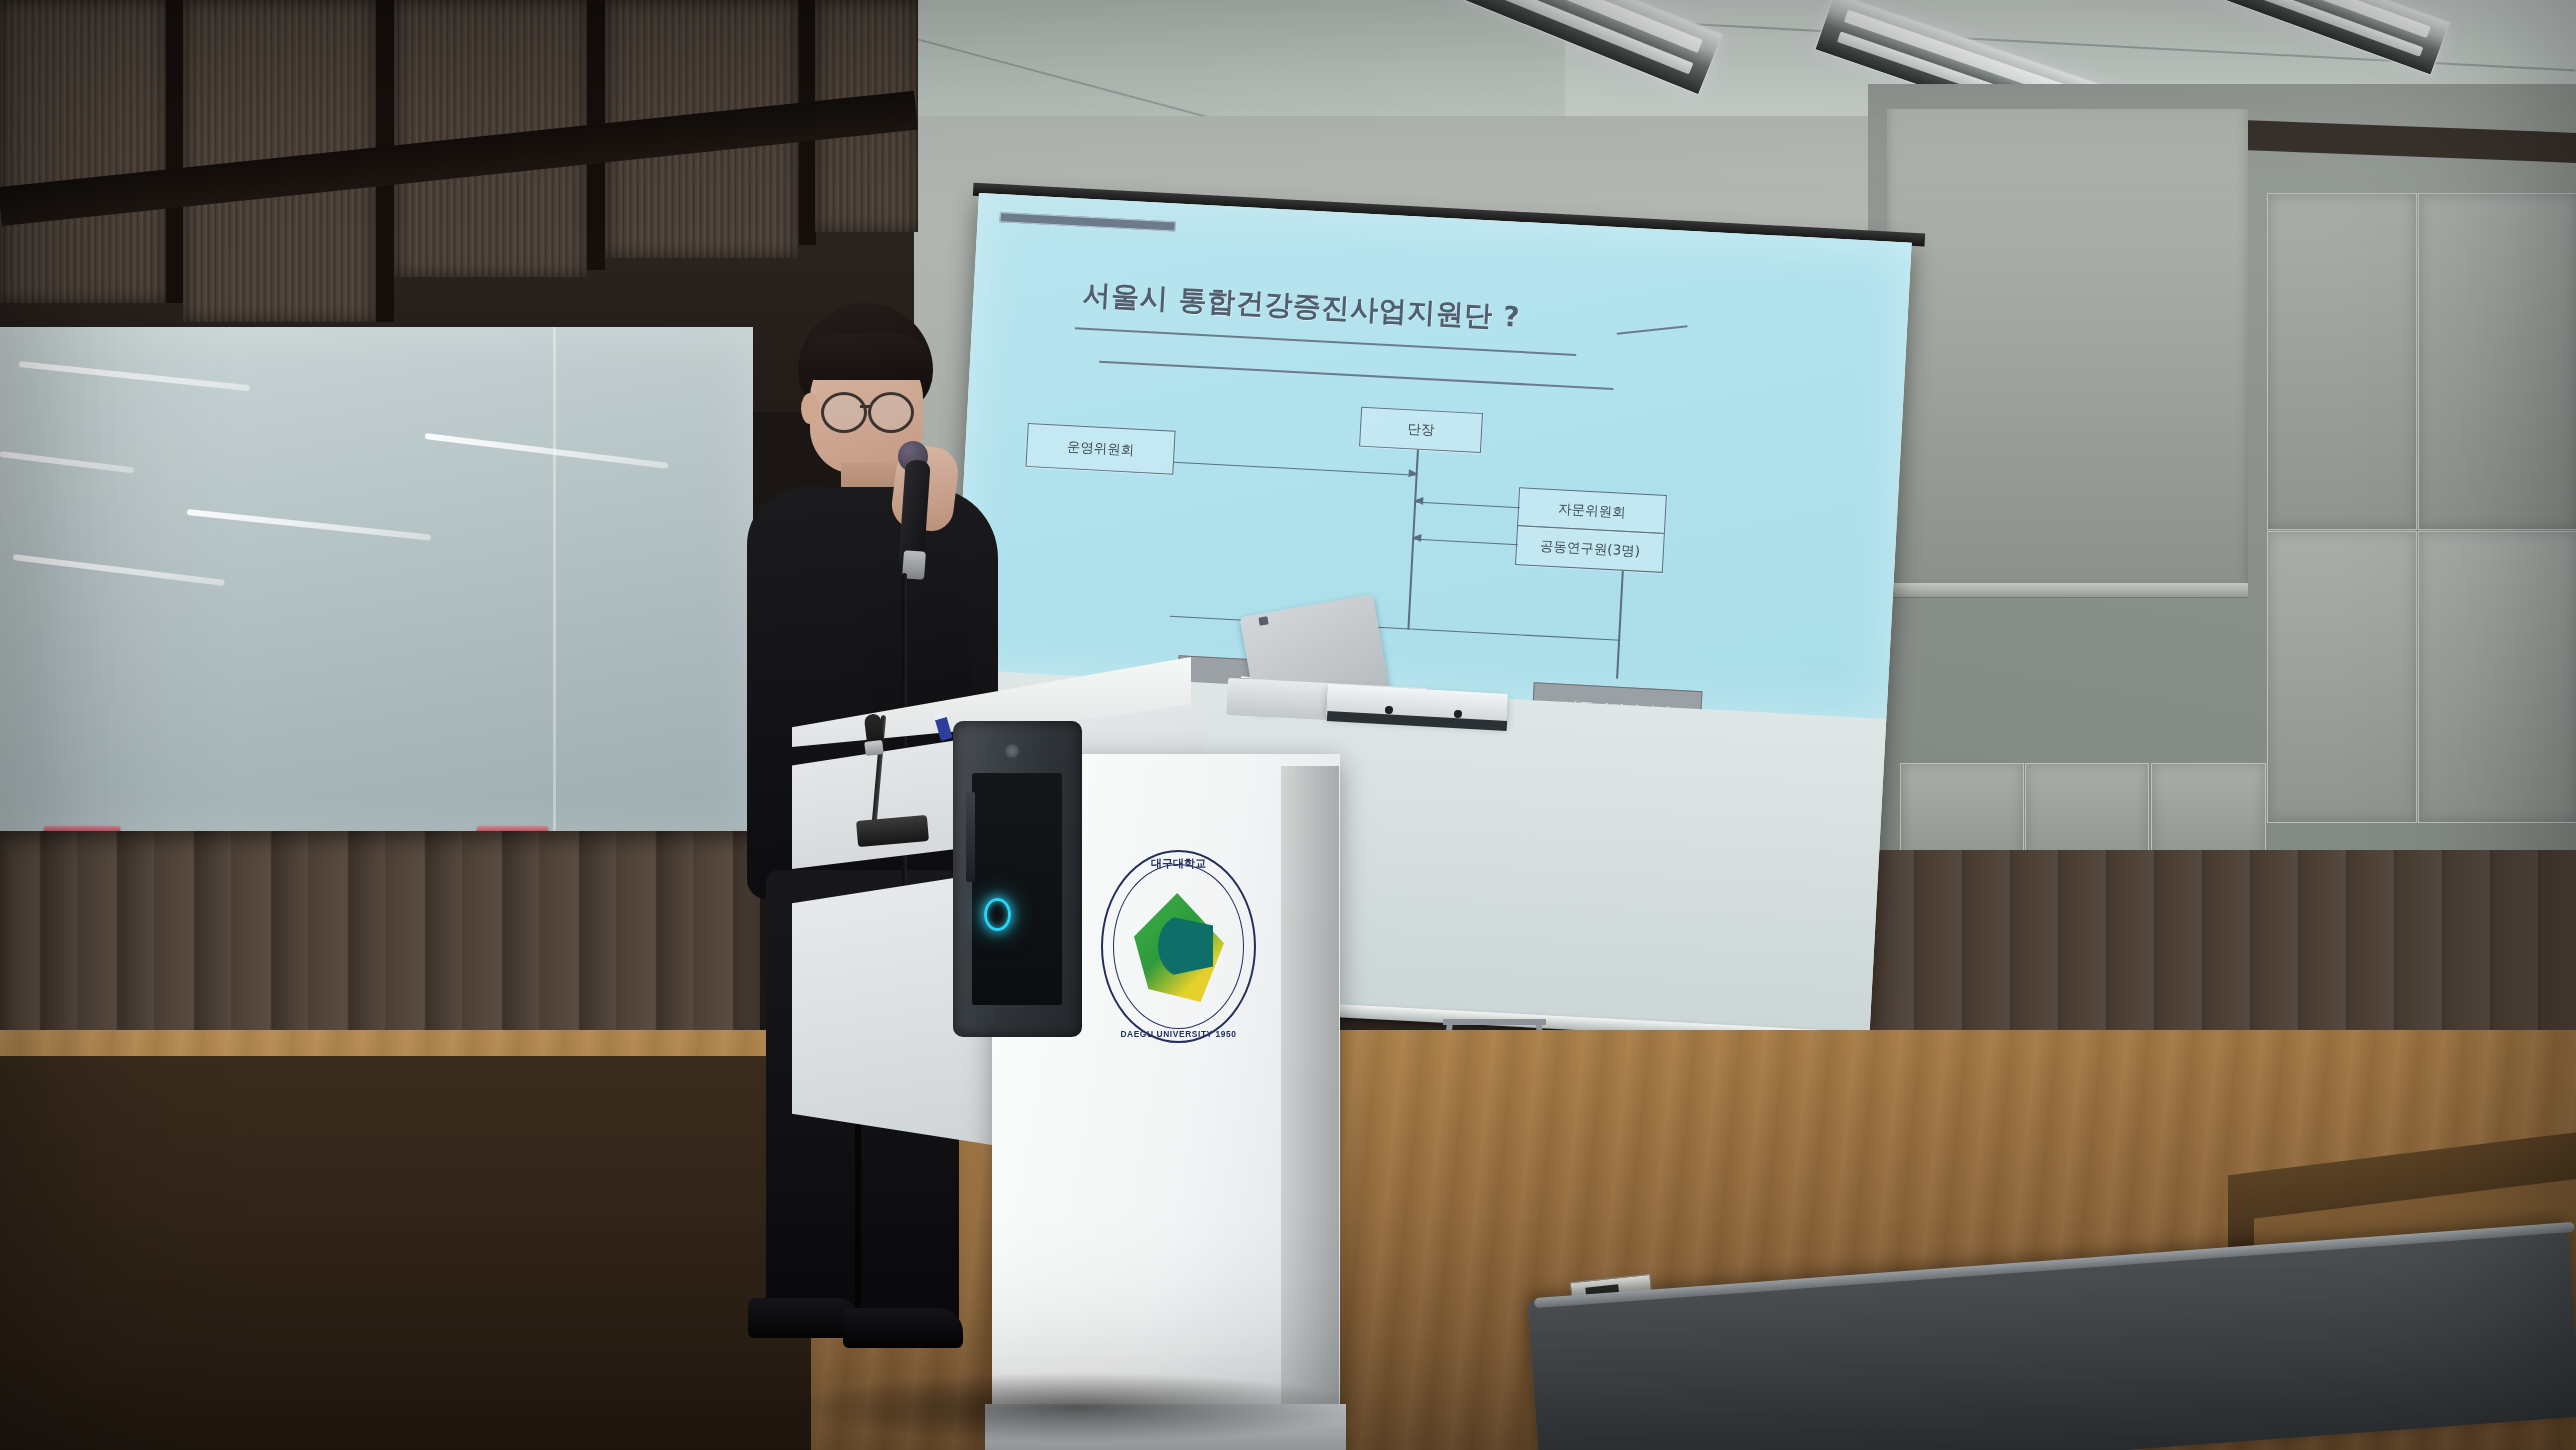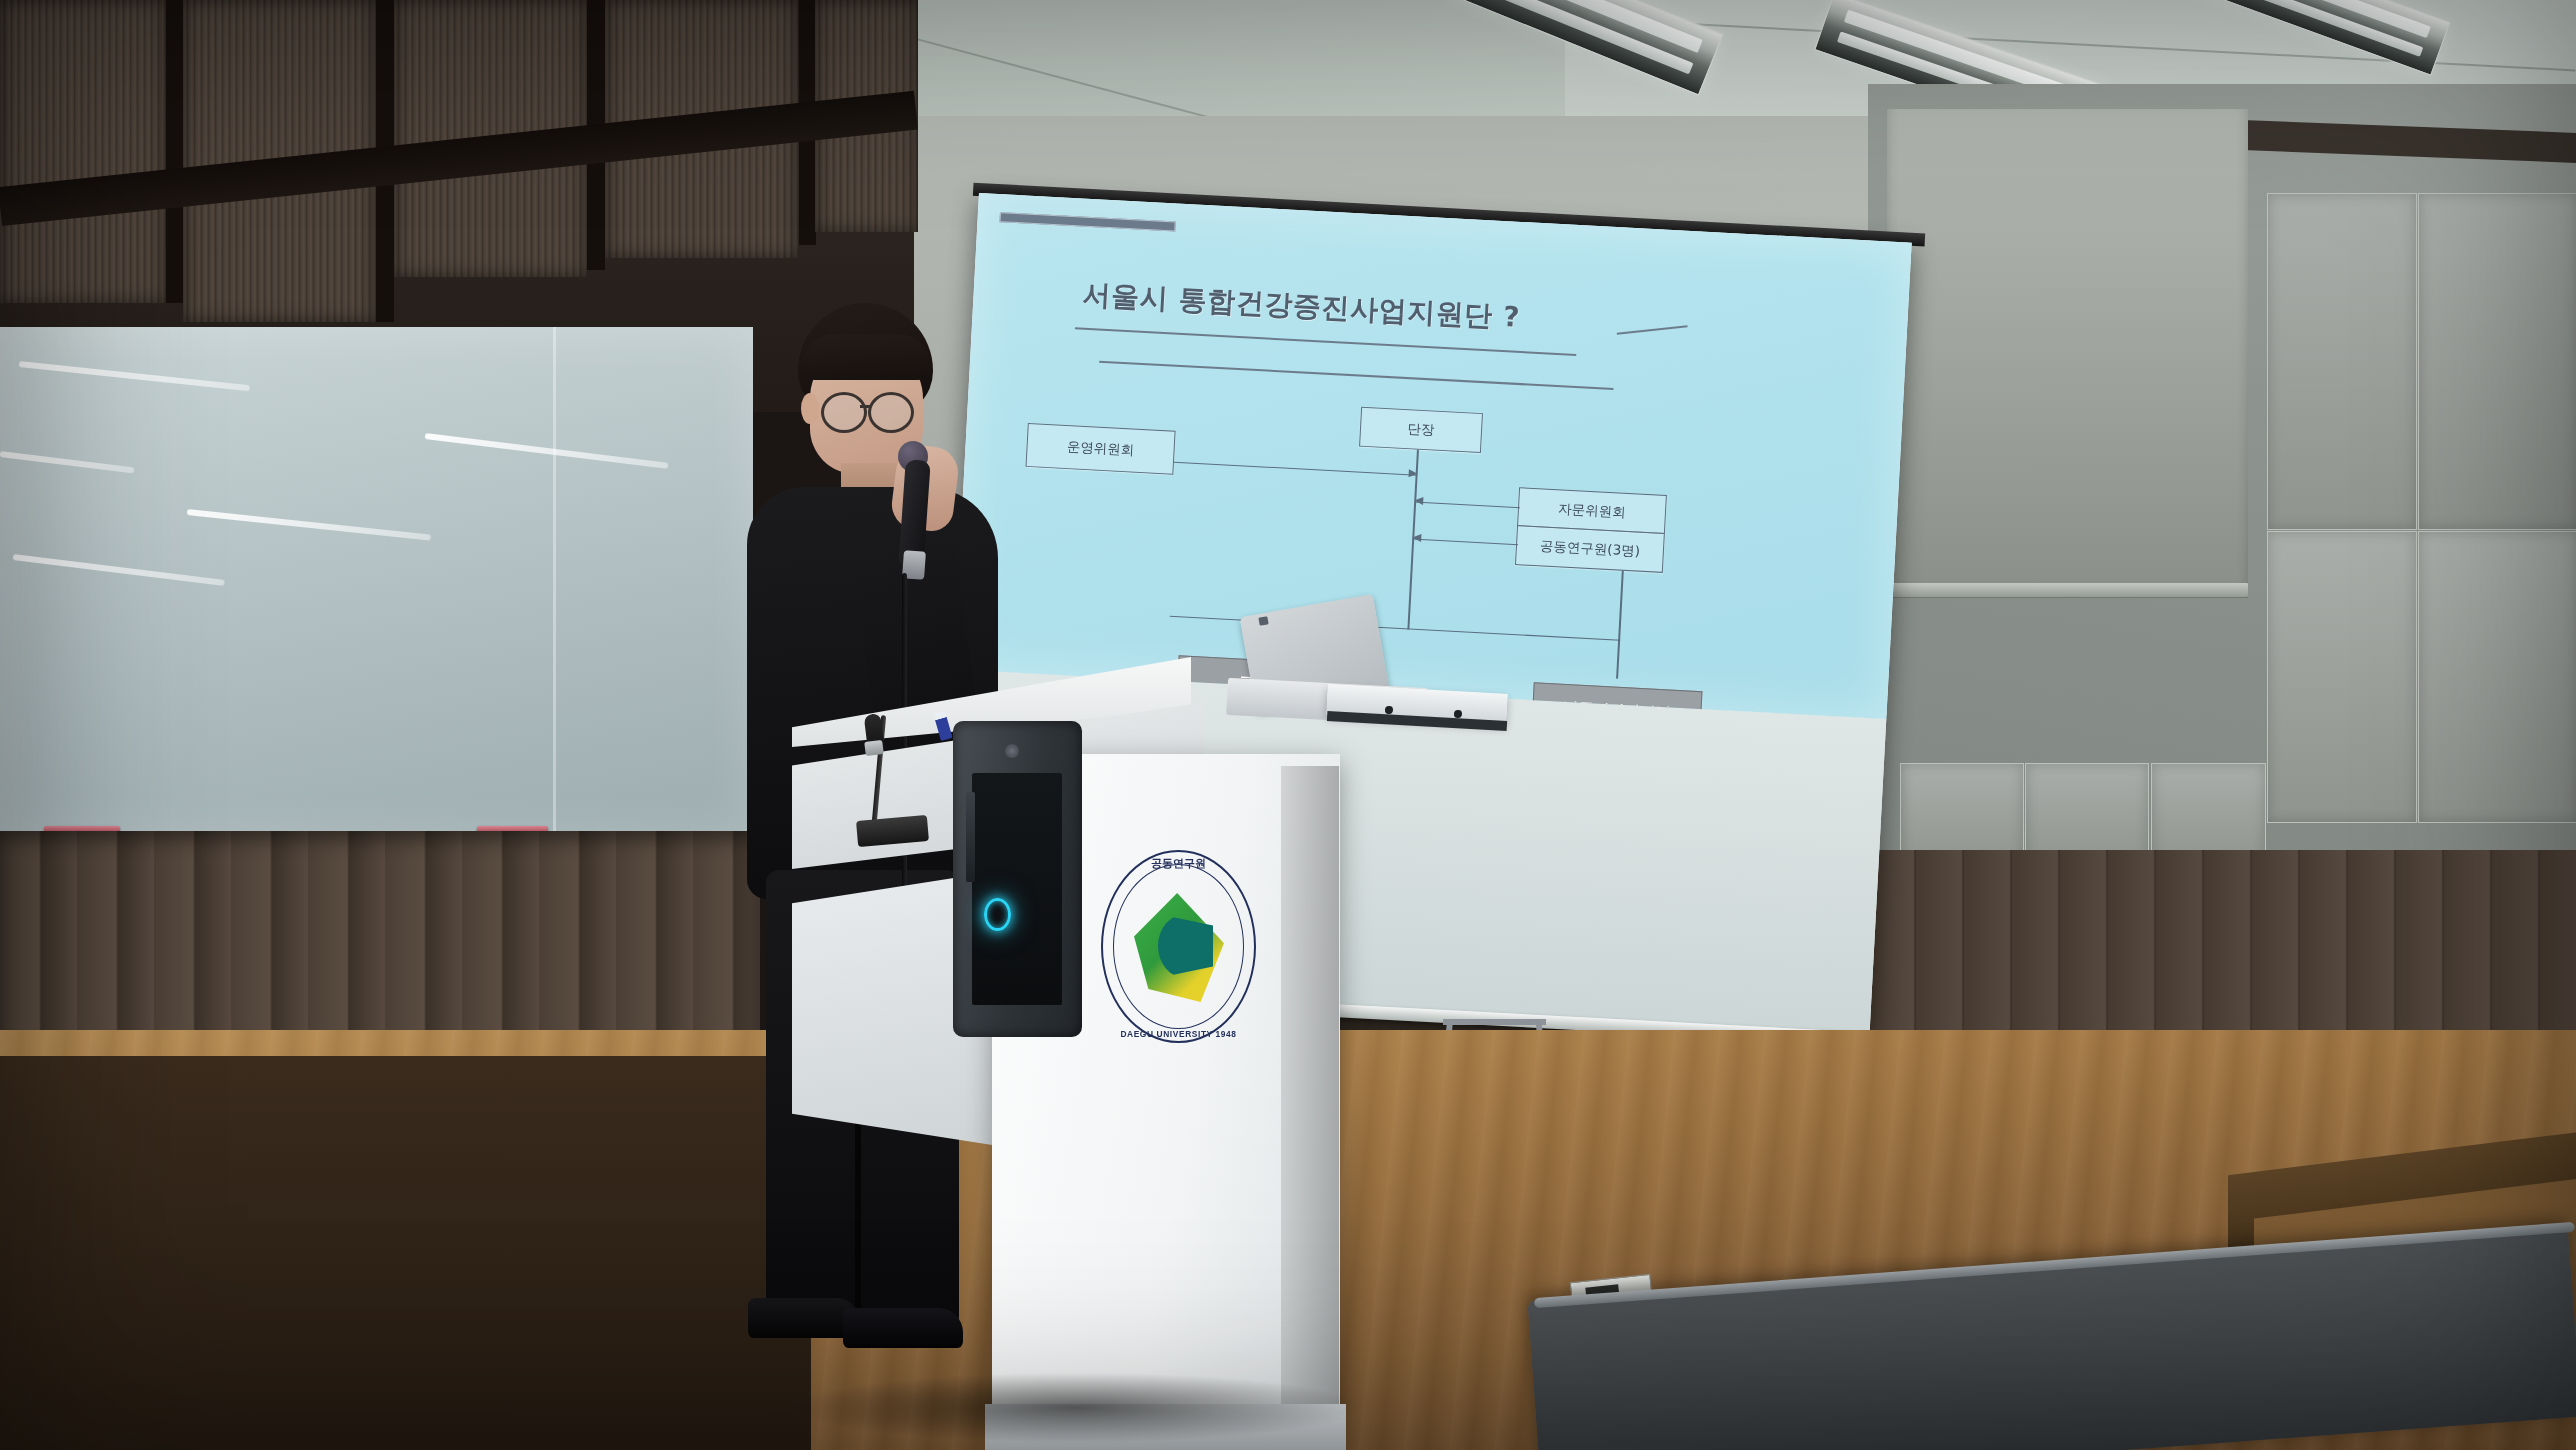--- a/index.html
+++ b/index.html
@@ -418,22 +418,22 @@
     <div class="pod-left-panel"></div>
     <div class="pod-body"></div>
     <div class="pod-body-shadow"></div>
     <div class="pod-bottom"></div>
 
     <div class="logo">
       <div class="logo-ring"></div>
       <div class="logo-ring2"></div>
       <div class="logo-leaf"></div>
       <div class="logo-dot"></div>
-      <div class="logo-txt-top">공동연구원</div>
-      <div class="logo-txt-bot">DAEGU UNIVERSITY 1948</div>
+      <div class="logo-txt-top">대구대학교</div>
+      <div class="logo-txt-bot">DAEGU UNIVERSITY 1950</div>
     </div>
   </div>
 
   <div class="tower"></div>
   <div class="tower-bay"></div>
   <div class="tower-slot"></div>
   <div class="tower-screw"></div>
   <div class="power-ring"></div>
 
   <div class="gn-stem"></div>

